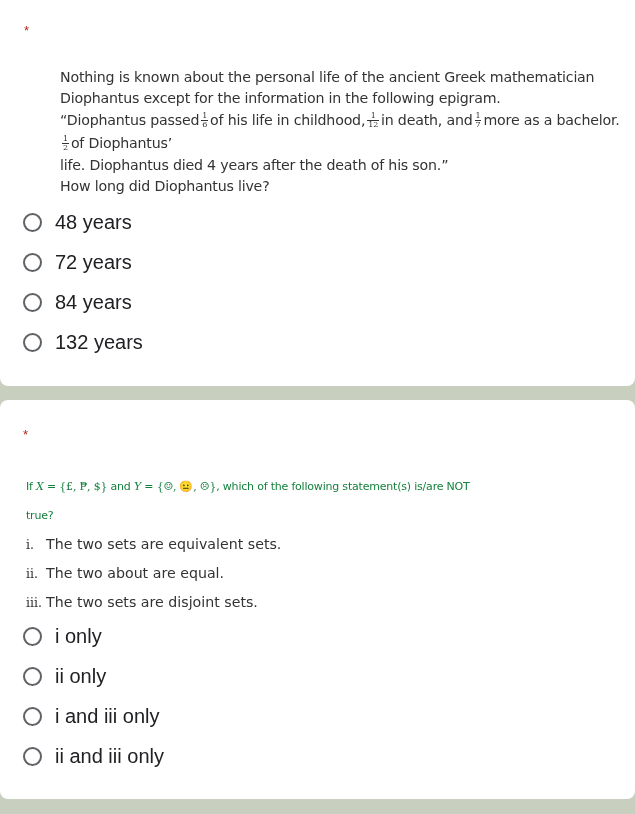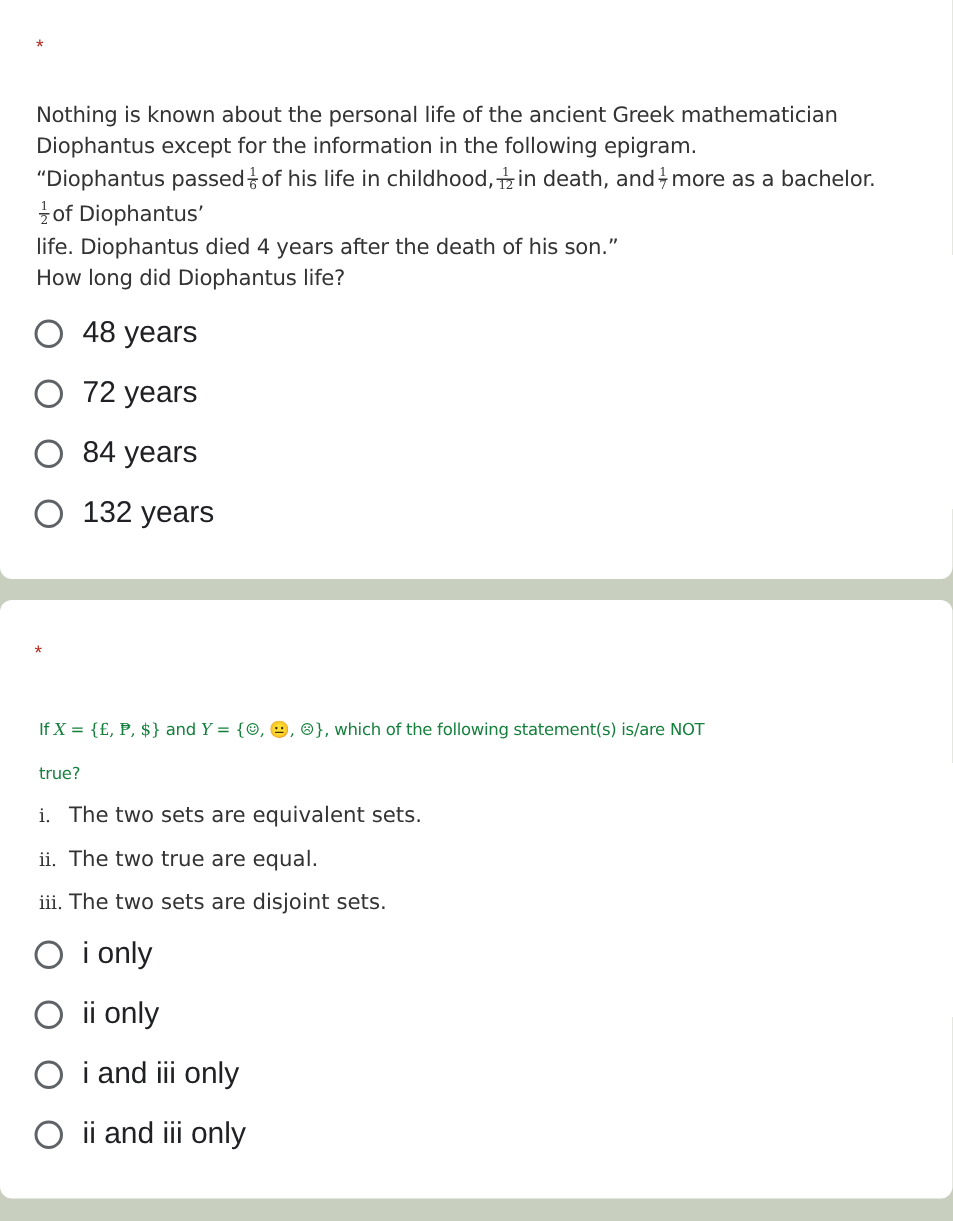--- a/index.html
+++ b/index.html
@@ -17,21 +17,21 @@
   .card1 { top: 0; height: 386px; border-radius: 0 0 8px 8px; }
   .card2 { top: 400px; height: 399px; border-radius: 8px; }
   .req {
     position: absolute; color: #b3261e; font-size: 13px; line-height: 13px;
   }
   .qtext {
     position: absolute; left: 24px; right: 10px;
     font-family: "DejaVu Sans", sans-serif;
     font-size: 14.2px; color: #333; letter-spacing: -0.2px;
   }
-  .qline { white-space: nowrap; height: 23px; line-height: 23px; }
+  .qline { white-space: nowrap; height: 23px; line-height: 23px; margin-left: 36px; }
   .qline.tight { height: 21px; line-height: 21px; }
   .frac {
     display: inline-block; vertical-align: middle; text-align: center;
     font-family: "DejaVu Serif", serif; font-size: 8px; line-height: 8px;
     margin: 0 2px; position: relative; top: -1px;
   }
   .frac .num { display: block; border-bottom: 1px solid #333; padding: 0 1px; }
   .frac .den { display: block; padding: 0 1px; }
   .option {
     position: absolute; left: 23px; height: 22px; display: flex; align-items: center;
@@ -58,21 +58,21 @@
   <div class="qtext" style="top:67px;">
     <div class="qline tight">Nothing is known about the personal life of the ancient Greek mathematician</div>
     <div class="qline tight">Diophantus except for the information in the following epigram.</div>
     <div class="qline">
       <span>“Diophantus passed</span><span class="frac"><span class="num">1</span><span class="den">6</span></span><span>of his life in childhood,</span><span class="frac"><span class="num">1</span><span class="den">12</span></span><span>in death, and</span><span class="frac"><span class="num">1</span><span class="den">7</span></span><span>more as a bachelor.</span>
     </div>
     <div class="qline">
       <span class="frac"><span class="num">1</span><span class="den">2</span></span><span>of Diophantus’</span>
     </div>
     <div class="qline tight">life. Diophantus died 4 years after the death of his son.”</div>
-    <div class="qline tight">How long did Diophantus life?</div>
+    <div class="qline tight">How long did Diophantus live?</div>
   </div>
 
   <div class="option" style="top:211px;">
     <span class="radio"></span>
     <span class="opt-label">48 years</span>
   </div>
   <div class="option" style="top:251px;">
     <span class="radio"></span>
     <span class="opt-label">72 years</span>
   </div>
@@ -93,21 +93,21 @@
     <div class="ln">
       <span>If </span><span class="var">X</span><span> = </span><span class="set">{£, ₱, $}</span><span> and </span><span class="var">Y</span><span> = </span><span class="set">{☺, 😐, ☹}</span><span>, which of the following statement(s) is/are NOT</span>
     </div>
     <div class="ln">true?</div>
   </div>
 
   <div class="stmt" style="top:136px;">
     <span class="roman">i.</span><span>The two sets are equivalent sets.</span>
   </div>
   <div class="stmt" style="top:165px;">
-    <span class="roman">ii.</span><span>The two true are equal.</span>
+    <span class="roman">ii.</span><span>The two about are equal.</span>
   </div>
   <div class="stmt" style="top:194px;">
     <span class="roman">iii.</span><span>The two sets are disjoint sets.</span>
   </div>
 
   <div class="option" style="top:225px;">
     <span class="radio"></span>
     <span class="opt-label">i only</span>
   </div>
   <div class="option" style="top:265px;">

